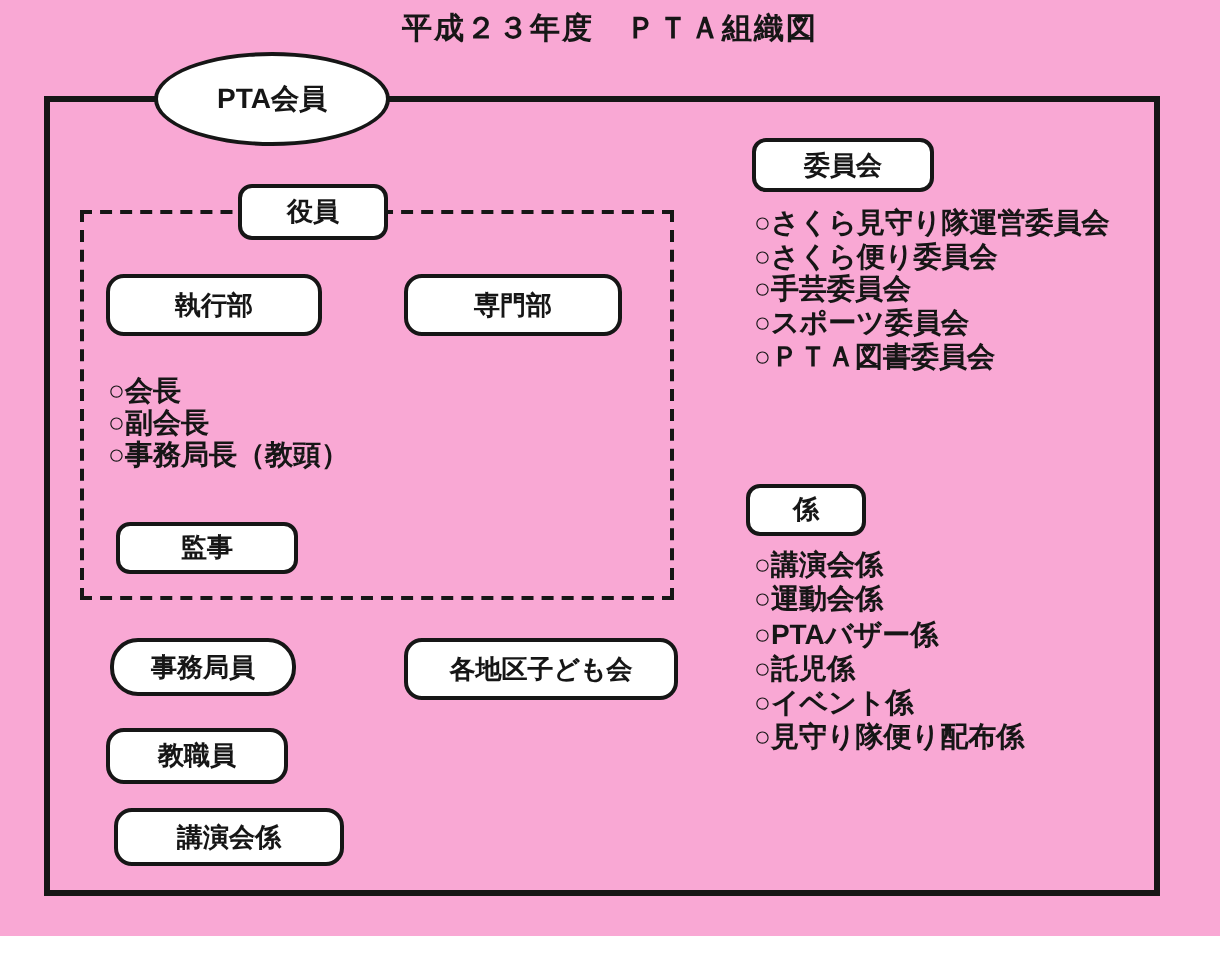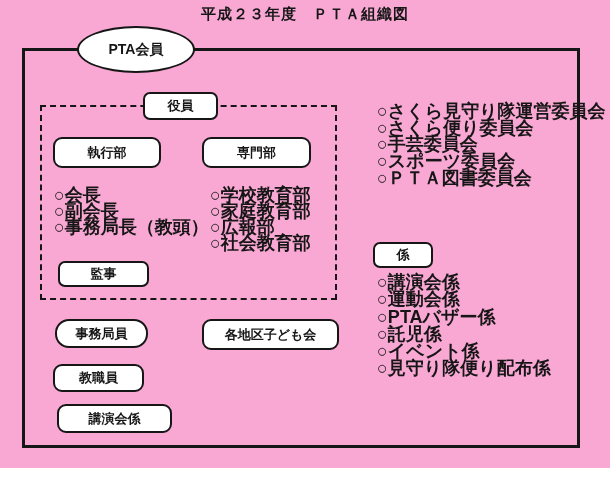--- a/index.html
+++ b/index.html
@@ -44,21 +44,21 @@
   .nbox {
     background: #ffffff;
     border: 2px solid #161616;
     border-radius: 7px;
     display: flex; align-items: center; justify-content: center;
     font-size: 13px;
     z-index: 2;
     box-sizing: border-box;
   }
   .list {
-    font-size: 18px;
+    font-size: 14px;
     white-space: nowrap;
     z-index: 2;
   }
   .list div { height: auto; }
   .lh16 div { line-height: 16px; }
   .lh167 div { line-height: 16.7px; }
   .lh173 div { line-height: 17.3px; }
 </style>
 </head>
 <body>
@@ -68,49 +68,46 @@
   <div class="abs title">平成２３年度　ＰＴＡ組織図</div>
 
   <div class="abs outer-frame"></div>
 
   <div class="abs ellipse">
     <span>PTA会員</span>
   </div>
 
   <div class="abs dashed-frame"></div>
 
-  <div class="abs nbox" style="left:143px; top:92px; width:75px; height:28px;text-align:right;">
+  <div class="abs nbox" style="left:119px; top:92px; width:75px; height:28px;text-align:right;">
     <span>役員</span>
   </div>
 
   <div class="abs nbox" style="left:53px; top:137px; width:108px; height:31px; border-radius:9px;">
     <span>執行部</span>
   </div>
 
   <div class="abs nbox" style="left:202px; top:137px; width:109px; height:31px; border-radius:9px;font-family:Liberation Serif, serif;">
     <span>専門部</span>
   </div>
 
   <div class="abs list lh16" style="left:54px; top:187px;">
     <div>○会長</div>
     <div>○副会長</div>
     <div>○事務局長（教頭）</div>
   </div>
 
-  <div class="abs list lh16" style="left:210px; top:187px;">
-    <div>○学校教育部</div>
-    <div>○家庭教育部</div>
-    <div>○広報部</div>
-    <div>○社会教育部</div>
-  </div>
 
   <div class="abs nbox" style="left:58px; top:261px; width:91px; height:26px;">
     <span>監事</span>
   </div>
 
+  <div class="abs nbox" style="left:376px; top:69px; width:91px; height:27px;">
+    <span>委員会</span>
+  </div>
 
   <div class="abs list lh167" style="left:377px; top:103px;">
     <div>○さくら見守り隊運営委員会</div>
     <div>○さくら便り委員会</div>
     <div>○手芸委員会</div>
     <div>○スポーツ委員会</div>
     <div>○ＰＴＡ図書委員会</div>
   </div>
 
   <div class="abs nbox" style="left:373px; top:242px; width:60px; height:26px;">

